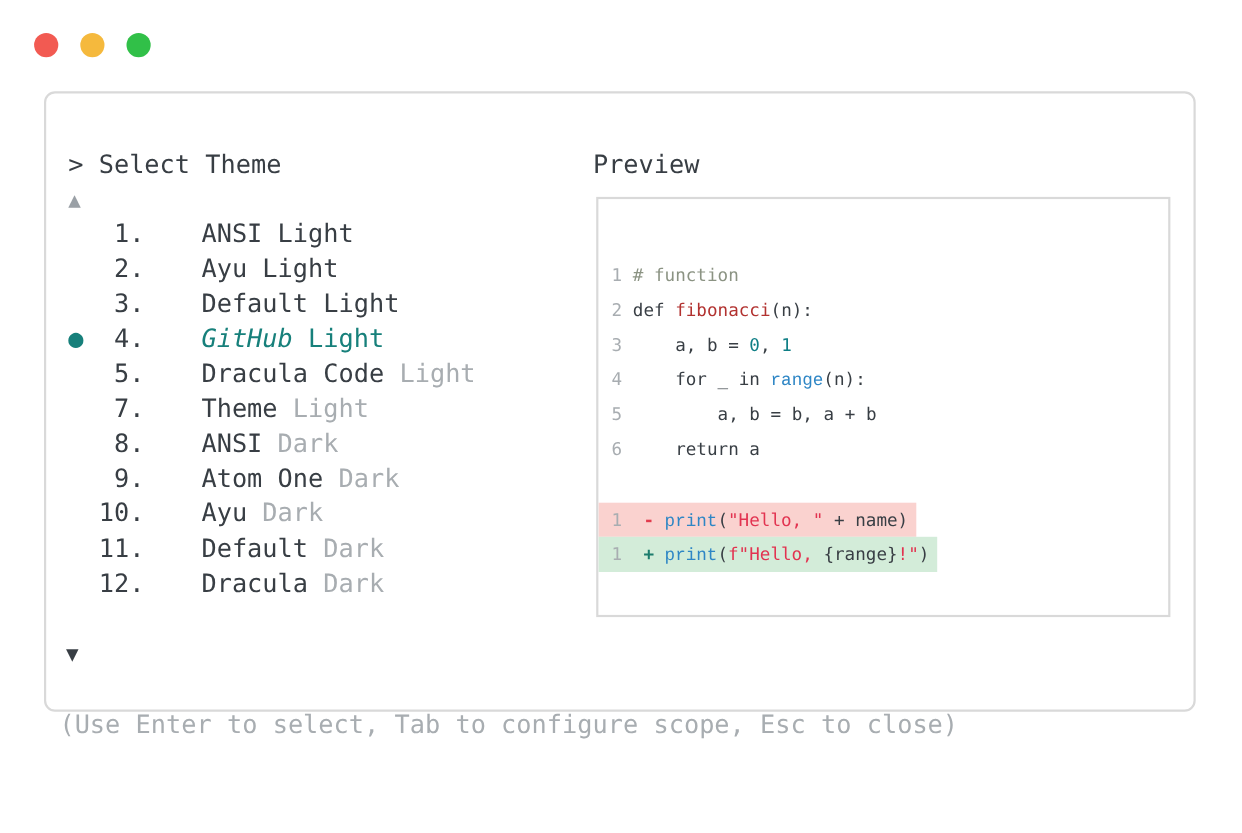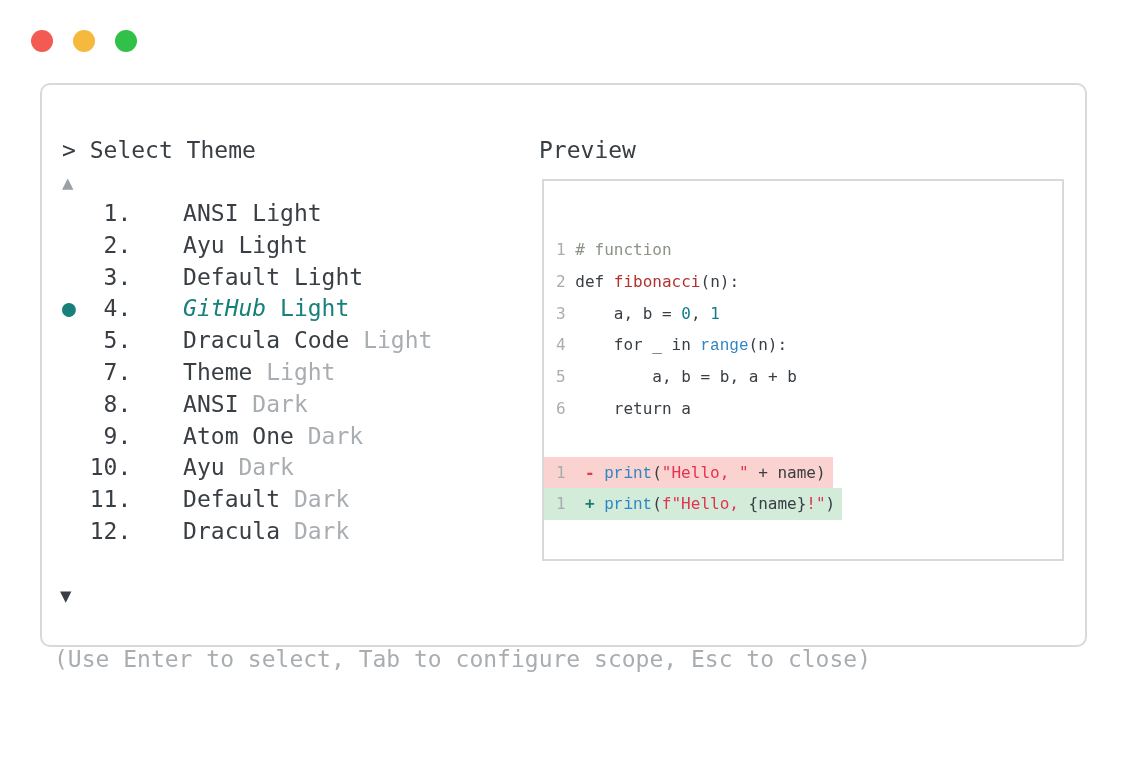--- a/index.html
+++ b/index.html
@@ -165,17 +165,17 @@
 
     <div class="preview-box" id="preview-box">
         <div class="code-row kind-code"><span class="ln">1 </span><span class="tk-comment"># function</span></div>
         <div class="code-row kind-code"><span class="ln">2 </span><span class="tk-text">def </span><span class="tk-function">fibonacci</span><span class="tk-text">(n):</span></div>
         <div class="code-row kind-code"><span class="ln">3 </span><span class="tk-text">    a, b = </span><span class="tk-number">0</span><span class="tk-text">, </span><span class="tk-number">1</span></div>
         <div class="code-row kind-code"><span class="ln">4 </span><span class="tk-text">    for _ in </span><span class="tk-builtin">range</span><span class="tk-text">(n):</span></div>
         <div class="code-row kind-code"><span class="ln">5 </span><span class="tk-text">        a, b = b, a + b</span></div>
         <div class="code-row kind-code"><span class="ln">6 </span><span class="tk-text">    return a</span></div>
         <div class="code-row kind-blank"></div>
         <div class="code-row kind-removed"><span class="ln">1 </span><span class="tk-text"> </span><span class="tk-diff-minus">-</span><span class="tk-text"> </span><span class="tk-builtin">print</span><span class="tk-text">(</span><span class="tk-string">"Hello, "</span><span class="tk-text"> + name)</span></div>
-        <div class="code-row kind-added"><span class="ln">1 </span><span class="tk-text"> </span><span class="tk-diff-plus">+</span><span class="tk-text"> </span><span class="tk-builtin">print</span><span class="tk-text">(</span><span class="tk-string">f"Hello, </span><span class="tk-text">{name}</span><span class="tk-string">!"</span><span class="tk-text">)</span></div>
+        <div class="code-row kind-added"><span class="ln">1 </span><span class="tk-text"> </span><span class="tk-diff-plus">+</span><span class="tk-text"> </span><span class="tk-builtin">print</span><span class="tk-text">(</span><span class="tk-string">f"Hello, </span><span class="tk-text">{range}</span><span class="tk-string">!"</span><span class="tk-text">)</span></div>
       </div>
 
   </div>
 </div>
 
 </body></html>

